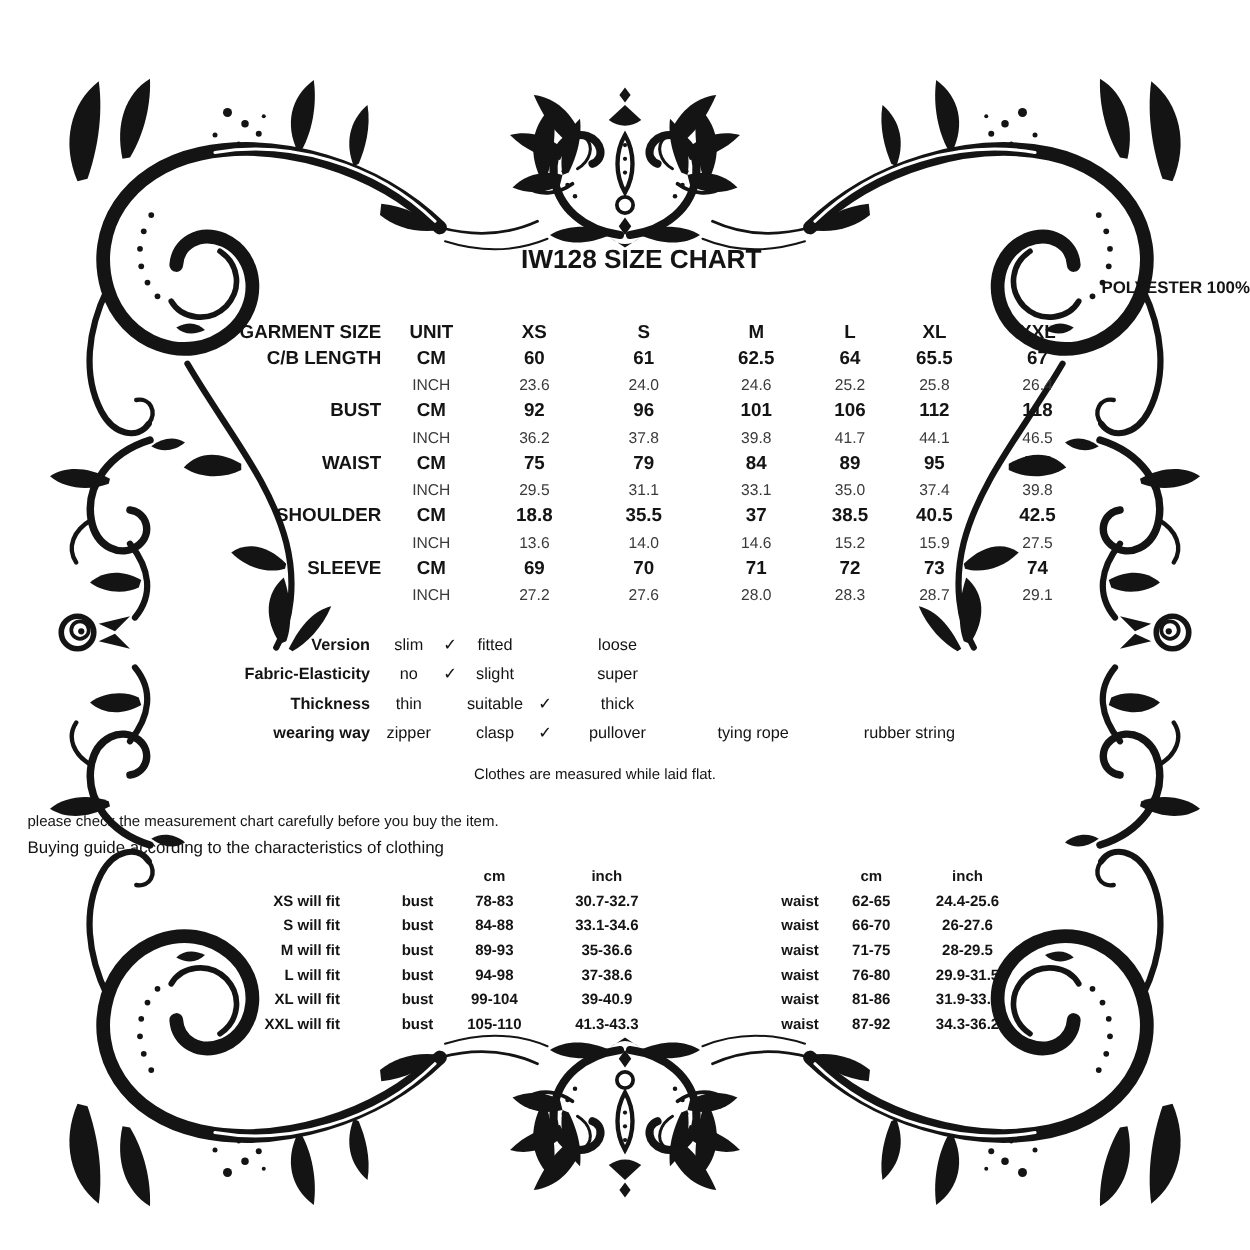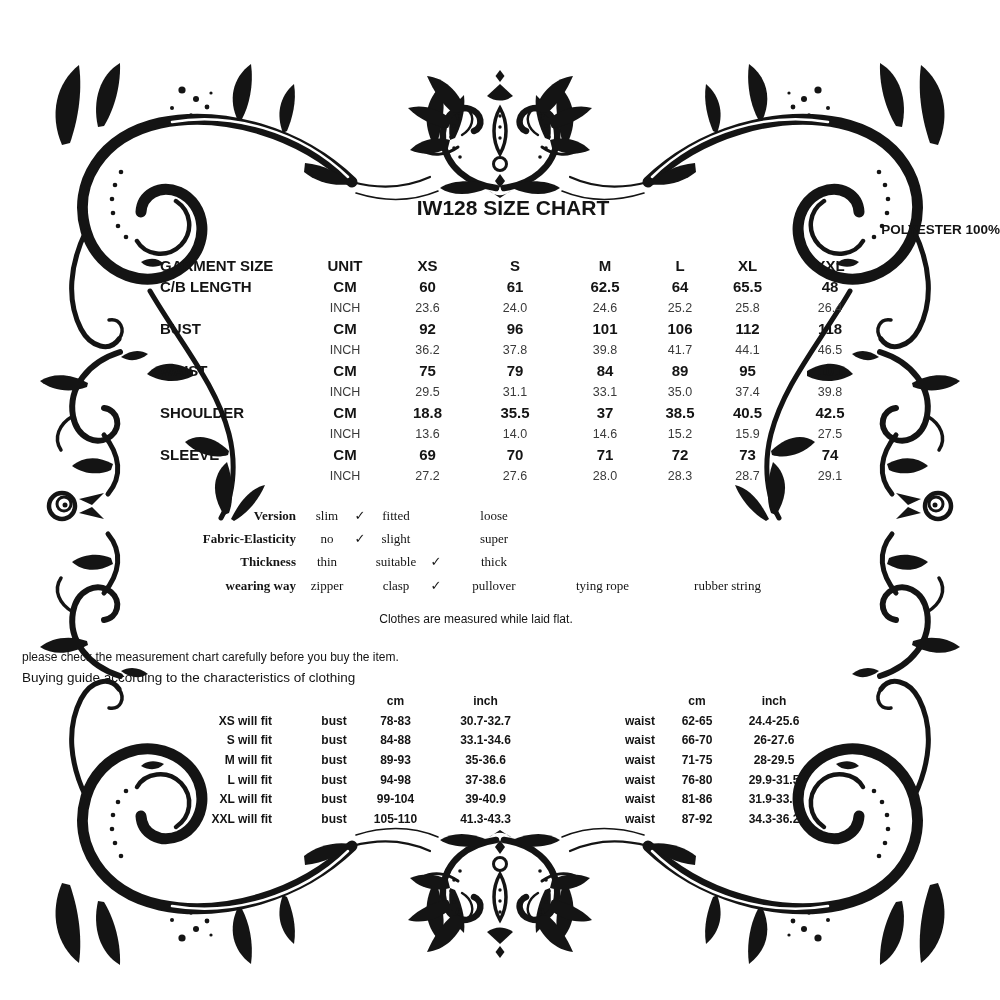--- a/index.html
+++ b/index.html
@@ -11,26 +11,26 @@
 
   .title{position:absolute;left:26px;width:974px;top:182px;text-align:center;
          font-size:21px;font-weight:bold;white-space:nowrap;}
   .subtitle{position:absolute;left:26px;width:974px;top:208px;text-align:right;
          font-size:13.5px;font-weight:bold;}
 
   .grid-sizes{position:absolute;left:160px;top:241px;display:grid;
          grid-template-columns:145px 80px 85px 90px 90px 60px 75px 90px;
          grid-auto-rows:21px;align-items:center;}
   .grid-sizes div{text-align:center;font-size:15px;font-weight:bold;white-space:nowrap;}
-  .grid-sizes .lab{text-align:left;}
+  .grid-sizes .lab{text-align:right;}
   .grid-sizes .n{font-weight:normal;font-size:12.5px;color:#3a3a3a;}
 
   .grid-attr{position:absolute;left:140px;top:490px;display:grid;
          grid-template-columns:162px 50px 16px 56px 24px 92px 125px 125px;
-         grid-auto-rows:23.3px;align-items:center;font-size:13px;font-family:Liberation Serif, serif;}
+         grid-auto-rows:23.3px;align-items:center;font-size:13px;}
   .grid-attr .alab{font-weight:bold;text-align:right;padding-right:6px;white-space:nowrap;}
   .grid-attr .aopt,.grid-attr .achk{text-align:center;white-space:nowrap;}
 
   .notes-a{position:absolute;left:0;width:952px;top:596px;text-align:center;
          font-size:12px;line-height:19px;}
   .notes-b{position:absolute;left:22px;width:974px;top:634px;text-align:left;
          font-size:12px;line-height:19px;}
   .guide-title{font-size:13.5px;font-weight:normal;line-height:21px;}
 
   .grid-guide{position:absolute;left:150px;top:677px;display:grid;
@@ -184,21 +184,21 @@
     <div>XL</div>
     <div>XXL</div>
 
     <div class="lab">C/B LENGTH</div>
     <div>CM</div>
     <div>60</div>
     <div>61</div>
     <div>62.5</div>
     <div>64</div>
     <div>65.5</div>
-    <div>48</div>
+    <div>67</div>
 
     <div class="lab n"></div>
     <div class="n">INCH</div>
     <div class="n">23.6</div>
     <div class="n">24.0</div>
     <div class="n">24.6</div>
     <div class="n">25.2</div>
     <div class="n">25.8</div>
     <div class="n">26.4</div>
 

